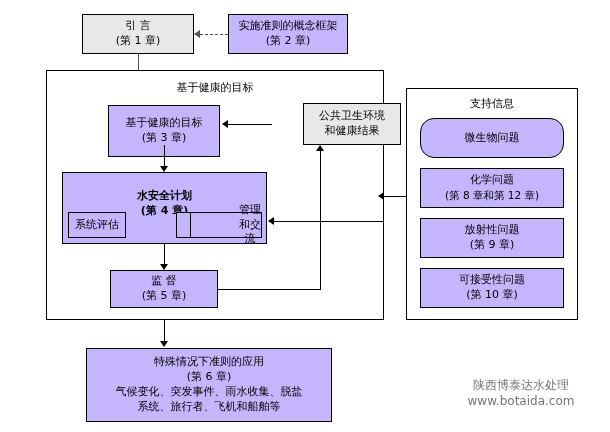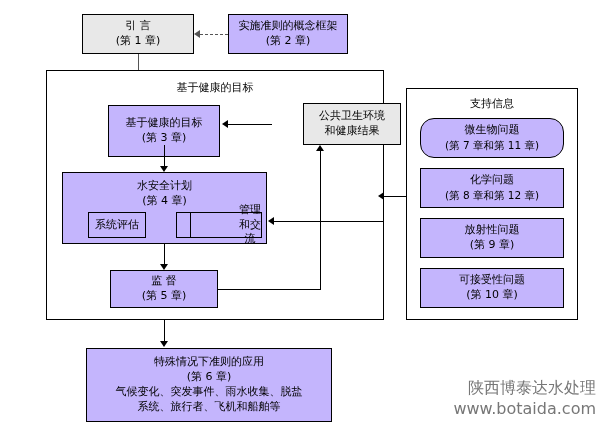--- a/index.html
+++ b/index.html
@@ -79,22 +79,22 @@
     border-right: 6px solid #000000;
   }
   .arrow-left-dashed {
     border-top: 4px solid transparent;
     border-bottom: 4px solid transparent;
     border-right: 6px solid #555555;
   }
   .line-gray { background: #555555; }
   .watermark {
     position: absolute;
-    text-align: right;
-    font-size: 16px;
+    text-align: center;
+    font-size: 12px;
     color: #777777;
     line-height: 1.3;
   }
   .small { font-size: 10.5px; }
 </style>
 </head>
 <body>
 
 <div id="canvas">
 
@@ -125,26 +125,26 @@
     <div>公共卫生环境</div>
     <div>和健康结果</div>
   </div>
 
   <div class="line hline" style="left:228px; top:124px; width:44px;"></div>
   <div class="arrow arrow-left" style="left:222px; top:120px;"></div>
 
   <div class="line vline" style="left:164px; top:145px; height:23px;"></div>
   <div class="arrow arrow-down" style="left:160px; top:166px;"></div>
 
-  <div class="box" style="left:62px; top:172px; width:205px; height:72px; justify-content:flex-start; padding-top:6px;">
+  <div class="box" style="left:62px; top:172px; width:205px; height:72px; justify-content:flex-start; padding-top:16px;font-weight:bold;">
     <div>水安全计划</div>
     <div>(第 4 章)</div>
   </div>
 
-  <div class="box" style="left:68px; top:212px; width:58px; height:26px;margin-left:20px;">
+  <div class="box" style="left:68px; top:212px; width:58px; height:26px;">
     <div>系统评估</div>
   </div>
   <div class="box" style="left:132px; top:212px; width:52px; height:26px;margin-left:44px;">
     <div>监测</div>
   </div>
   <div class="box" style="left:190px; top:212px; width:72px; height:26px;padding-left:48px;">
     <div>管理和交流</div>
   </div>
 
   <div class="line vline" style="left:164px; top:244px; height:22px;"></div>
@@ -163,21 +163,20 @@
   <div class="arrow arrow-left" style="left:268px; top:217px;"></div>
 
   <div class="line hline" style="left:384px; top:196px; width:22px;"></div>
   <div class="arrow arrow-left" style="left:378px; top:192px;"></div>
 
   <div class="panel" style="left:406px; top:88px; width:172px; height:232px;"></div>
   <div class="panel-title" style="left:406px; top:96px; width:172px;">支持信息</div>
 
   <div class="box" style="left:420px; top:118px; width:144px; height:40px;border-radius:14px;">
     <div>微生物问题</div>
-    <div class="small">(第 7 章和第 11 章)</div>
   </div>
 
   <div class="box" style="left:420px; top:168px; width:144px; height:40px;text-align:center;">
     <div>化学问题</div>
     <div class="small">(第 8 章和第 12 章)</div>
   </div>
 
   <div class="box" style="left:420px; top:218px; width:144px; height:40px;">
     <div>放射性问题</div>
     <div>(第 9 章)</div>

